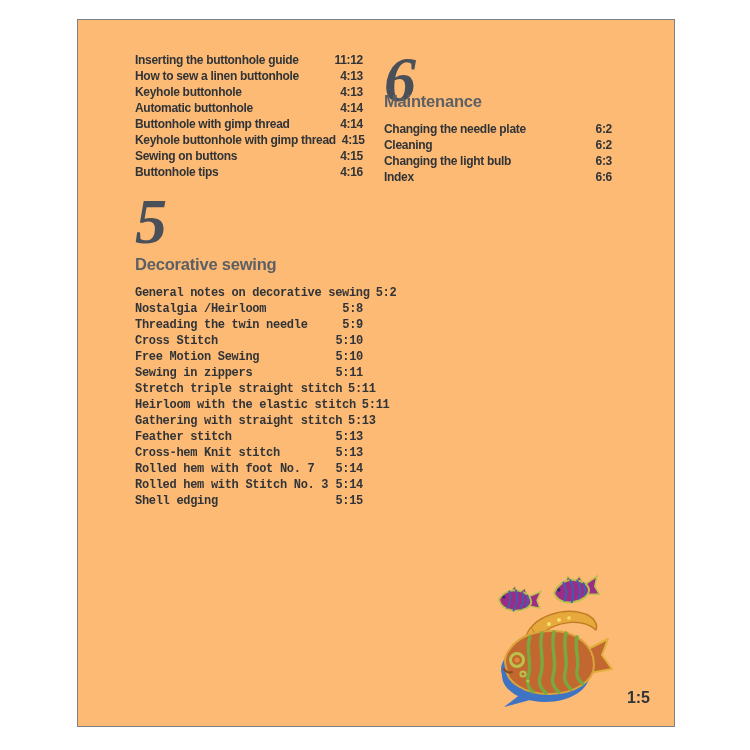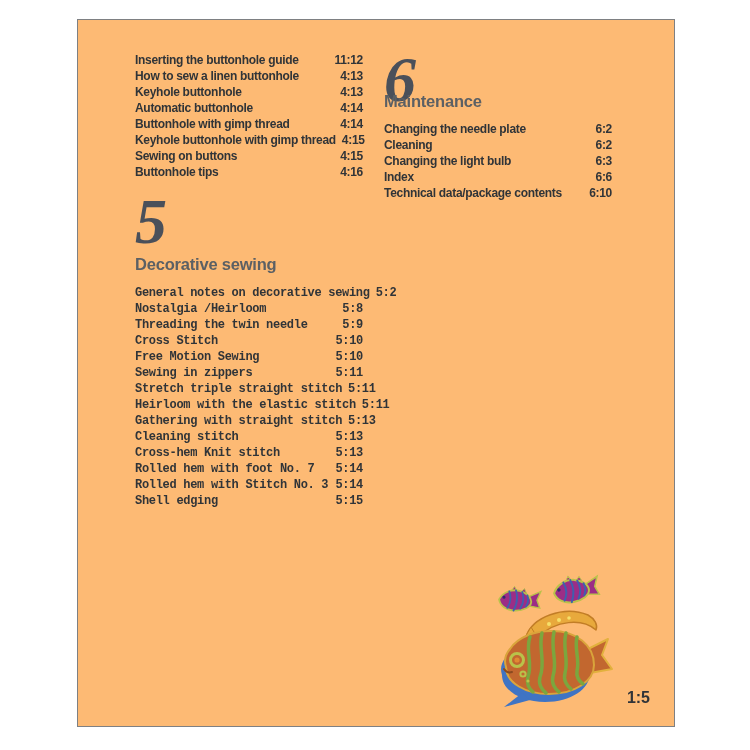--- a/index.html
+++ b/index.html
@@ -120,24 +120,20 @@
       <span class="num">6:2</span>
     </div>
     <div class="row">
       <span class="lbl">Changing the light bulb</span>
       <span class="num">6:3</span>
     </div>
     <div class="row">
       <span class="lbl">Index</span>
       <span class="num">6:6</span>
     </div>
-    <div class="row">
-      <span class="lbl">Technical data/package contents</span>
-      <span class="num">6:10</span>
-    </div>
   </div>
 
   <div class="chapter-numeral" id="numeral-5">5</div>
   <div class="section-heading" id="heading-5">Decorative sewing</div>
   <div class="toc" id="toc-decorative">
     <div class="row">
       <span class="lbl">General notes on decorative sewing</span>
       <span class="num">5:2</span>
     </div>
     <div class="row">
@@ -166,21 +162,21 @@
     </div>
     <div class="row">
       <span class="lbl">Heirloom with the elastic stitch</span>
       <span class="num">5:11</span>
     </div>
     <div class="row">
       <span class="lbl">Gathering with straight stitch</span>
       <span class="num">5:13</span>
     </div>
     <div class="row">
-      <span class="lbl">Cleaning stitch</span>
+      <span class="lbl">Feather stitch</span>
       <span class="num">5:13</span>
     </div>
     <div class="row">
       <span class="lbl">Cross-hem Knit stitch</span>
       <span class="num">5:13</span>
     </div>
     <div class="row">
       <span class="lbl">Rolled hem with foot No. 7</span>
       <span class="num">5:14</span>
     </div>

